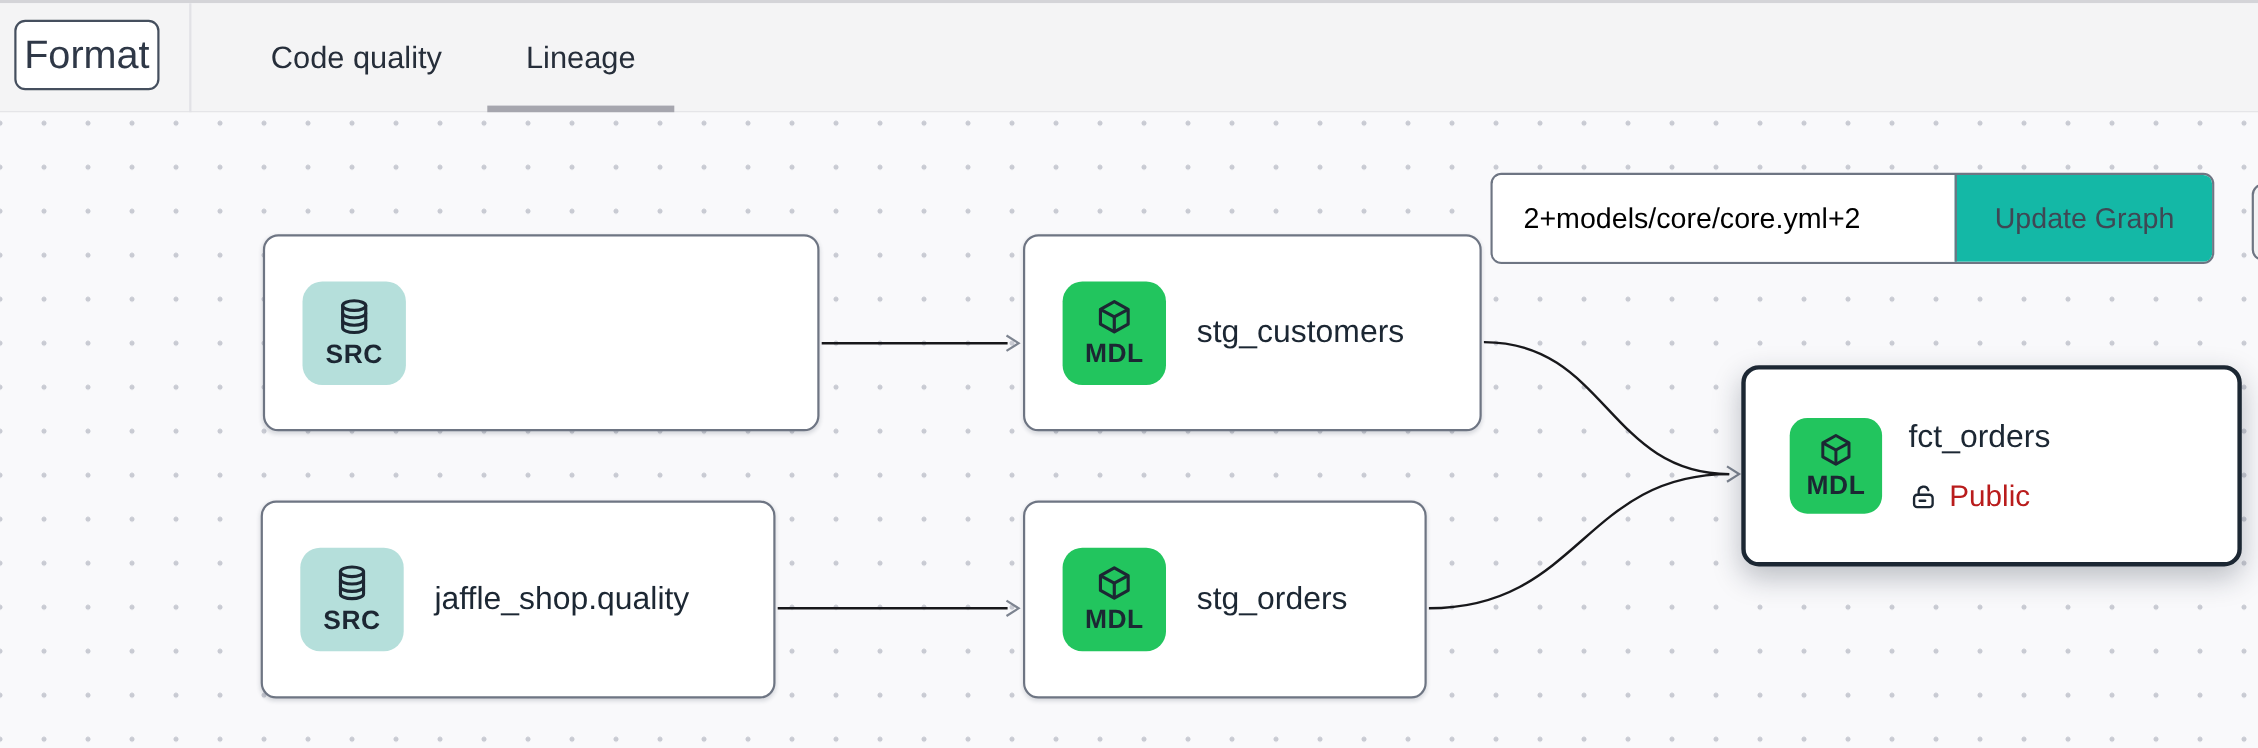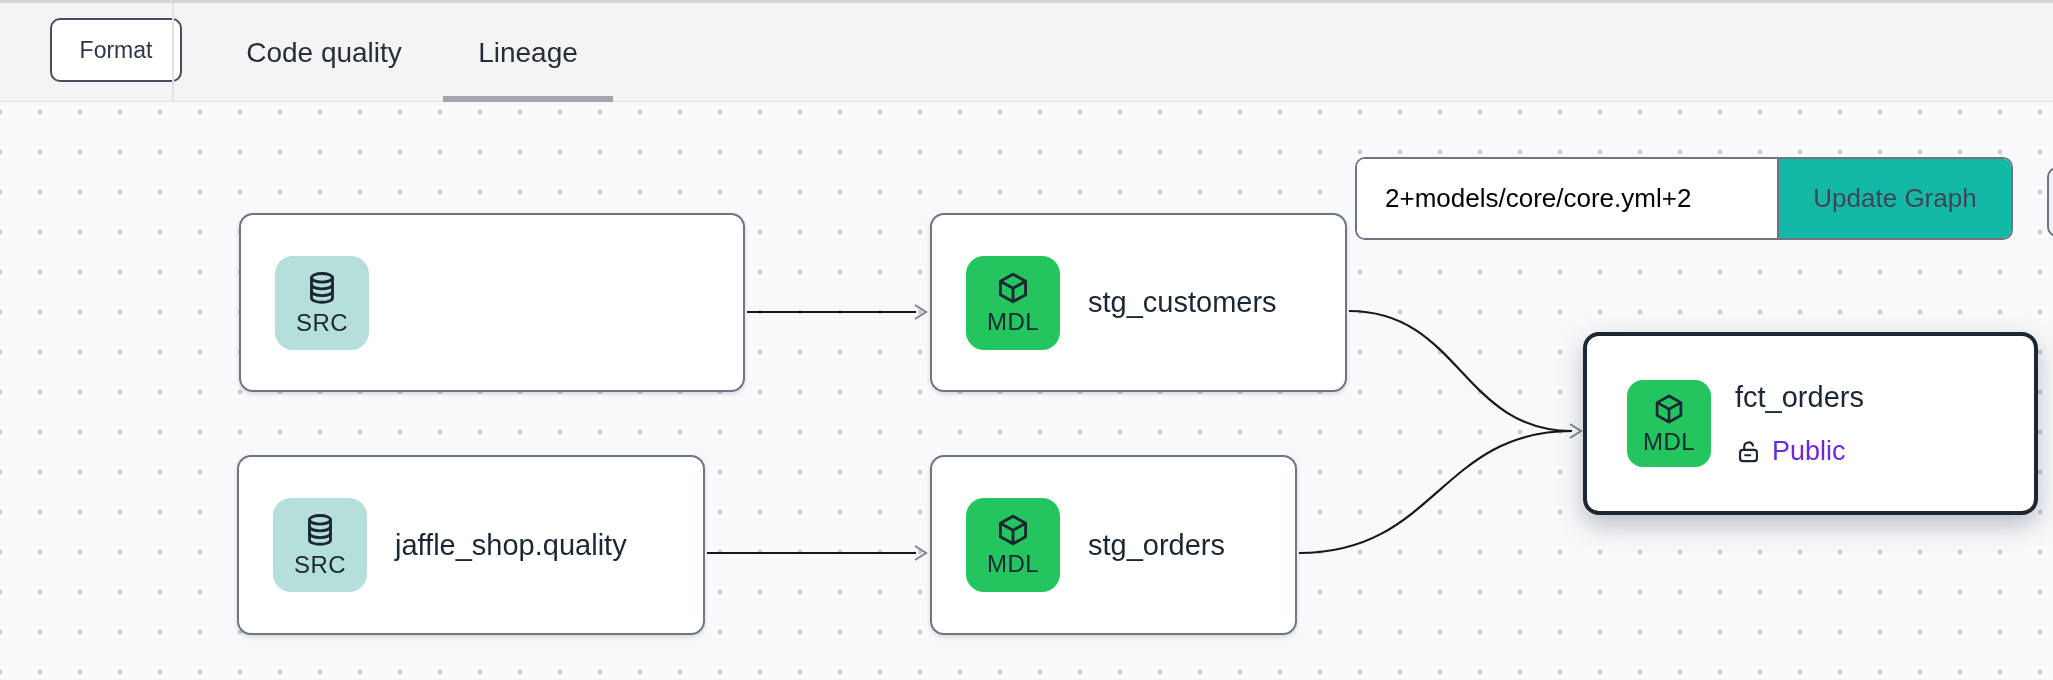--- a/index.html
+++ b/index.html
@@ -13,23 +13,22 @@
 
   
   .top-strip { position: absolute; left: 0; top: 0; width: 2053px; height: 3px; background: #d4d4d8; }
   .header {
     position: absolute; left: 0; top: 3px; width: 2053px; height: 99px;
     background: #f4f4f5; border-bottom: 1px solid #e4e4e7;
   }
   .format-btn {
     position: absolute; left: 13px; top: 15px; width: 132px; height: 64px;
     background: #ffffff; border: 2px solid #454f5e; border-radius: 10px;
-    font-size: 23px; color: #2f3847; display: flex; align-items: center; justify-content: center;
+    font-size: 36px; color: #2f3847; display: flex; align-items: center; justify-content: center;
     cursor: pointer;
-    margin-left: 37px;
   }
   .header-divider { position: absolute; left: 172px; top: 0; width: 2px; height: 99px; background: #e2e2e6; }
   .tab {
     position: absolute; top: 0; height: 99px; display: flex; align-items: center; justify-content: center;
     font-size: 28px; color: #262e3a; cursor: pointer;
   }
   .tab-code { left: 231px; width: 186px; }
   .tab-lineage { left: 443px; width: 170px; }
   .tab-underline { position: absolute; left: 443px; top: 93px; width: 170px; height: 6px; background: #a6a6ae; }
 
@@ -54,30 +53,30 @@
     cursor: pointer;
   }
   .node.selected {
     border: 4px solid #1c2733; border-radius: 16px;
     padding-left: 40px; gap: 24px;
     box-shadow: 0 10px 26px rgba(25,35,55,0.28);
   }
   .badge {
     width: 94px; height: 94px; border-radius: 18px; flex: 0 0 auto;
     display: flex; flex-direction: column; align-items: center; justify-content: center;
-    font-size: 24px; color: #1c2733; letter-spacing: 0.5px;
+    font-size: 24px; color: #1c2733; letter-spacing: 0.5px; font-weight: bold;
   }
   .badge.src { background: #b5dfdb; }
   .badge.mdl { background: #22c55e; }
   .node.selected .badge { width: 84px; height: 87px; border-radius: 16px; }
   .badge svg { display: block; margin-bottom: 2px; }
   .node-label { font-size: 29px; color: #1c2733; white-space: nowrap; }
   .node-text { display: flex; flex-direction: column; }
   .node-title { font-size: 29px; font-weight: 500; color: #1c2733; margin-bottom: 22px; white-space: nowrap; }
-  .node-access { display: flex; align-items: center; gap: 10px; font-size: 27px; color: #6d28d9; }
+  .node-access { display: flex; align-items: center; gap: 10px; font-size: 27px; color: #b91c1c; }
 
   
   .selector-group {
     position: absolute; left: 1355px; top: 157px; width: 658px; height: 83px;
     border: 2px solid #6e7583; border-radius: 10px; overflow: hidden;
     display: flex; background: #ffffff;
   }
   .selector-input {
     flex: 1 1 auto; border: none; outline: none; background: #ffffff;
     font-family: "Liberation Sans", sans-serif;

